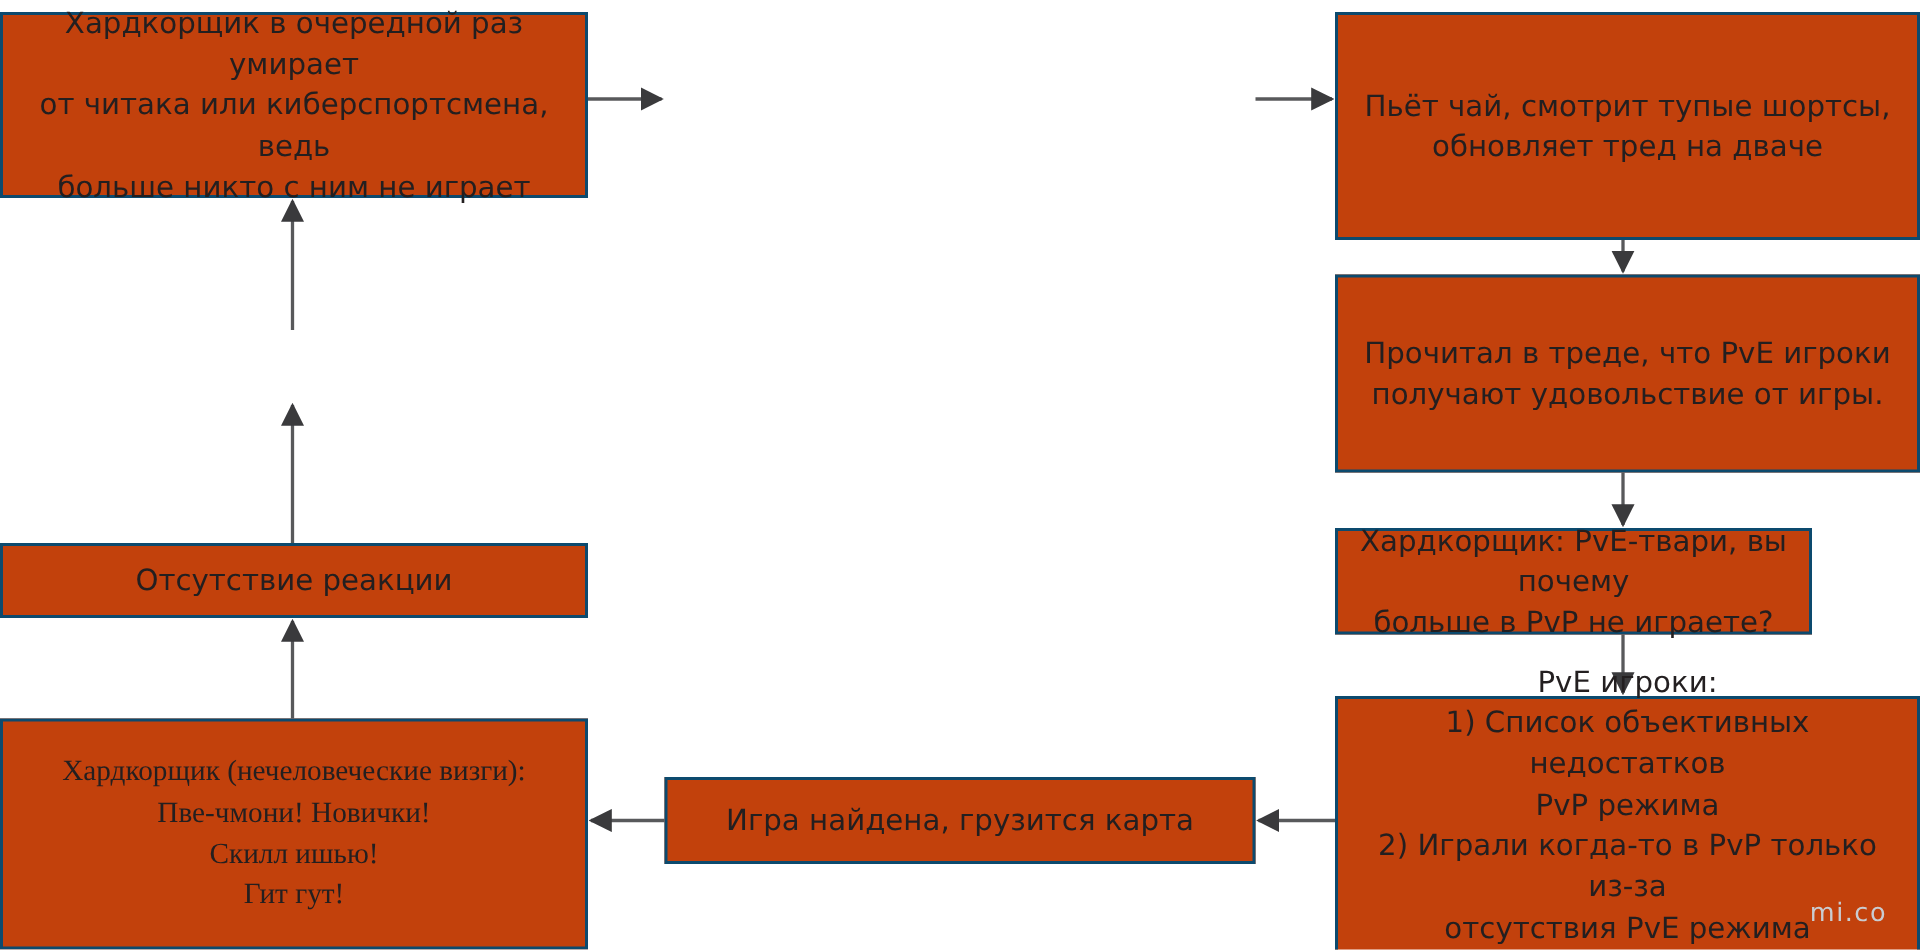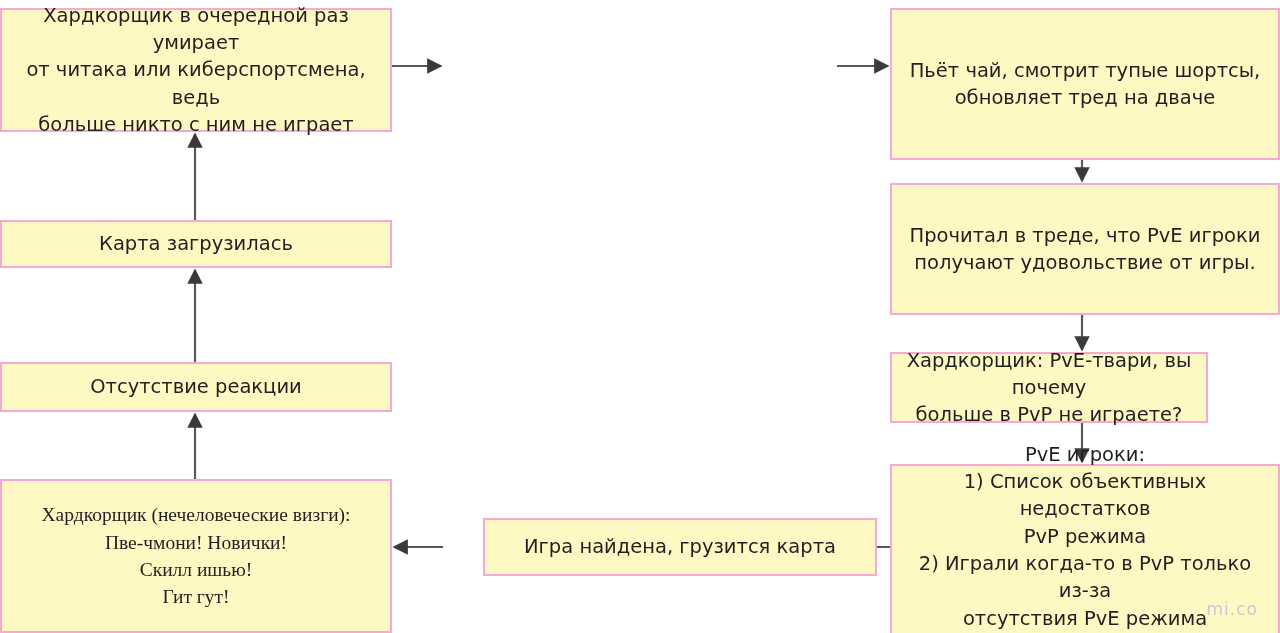--- a/index.html
+++ b/index.html
@@ -17,22 +17,22 @@
   #canvas {
     position: absolute;
     left: 0;
     top: 0;
     width: 1280px;
     height: 633px;
   }
   .node {
     position: absolute;
     box-sizing: border-box;
-    border: 2px solid #f9a8d4;
-    background: #fef9c3;
+    border: 2px solid #0c4a6e;
+    background: #c2410c;
     display: flex;
     align-items: center;
     justify-content: center;
     text-align: center;
     color: #231f20;
     font-size: 19.5px;
     line-height: 1.40;
     padding: 4px 10px;
     white-space: pre-line;
     z-index: 2;
@@ -103,26 +103,25 @@
 
   <div class="node" style="left:890px; top:352px; width:318px; height:71px;">Хардкорщик: PvE-твари, вы почему
 больше в PvP не играете?</div>
 
   <div class="node" style="left:890px; top:464px; width:390px; height:172px;">PvE игроки:
 1) Список объективных недостатков
 PvP режима
 2) Играли когда-то в PvP только из-за
 отсутствия PvE режима изначально</div>
 
-  <div class="node" style="left:443px; top:518px; width:394px; height:58px;margin-left:40px;">Игра найдена, грузится карта</div>
+  <div class="node" style="left:443px; top:518px; width:394px; height:58px;">Игра найдена, грузится карта</div>
 
   <div class="node" style="left:0px; top:479px; width:392px; height:154px;font-family:Liberation Serif, serif;">Хардкорщик (нечеловеческие визги):
 Пве-чмони! Новички!
 Скилл ишью!
 Гит гут!</div>
 
   <div class="node" style="left:0px; top:362px; width:392px; height:50px;">Отсутствие реакции</div>
 
-  <div class="node" style="left:0px; top:220px; width:392px; height:48px;">Карта загрузилась</div>
 
   <div class="watermark">mi.co</div>
 
 </div>
 
 </body></html>

